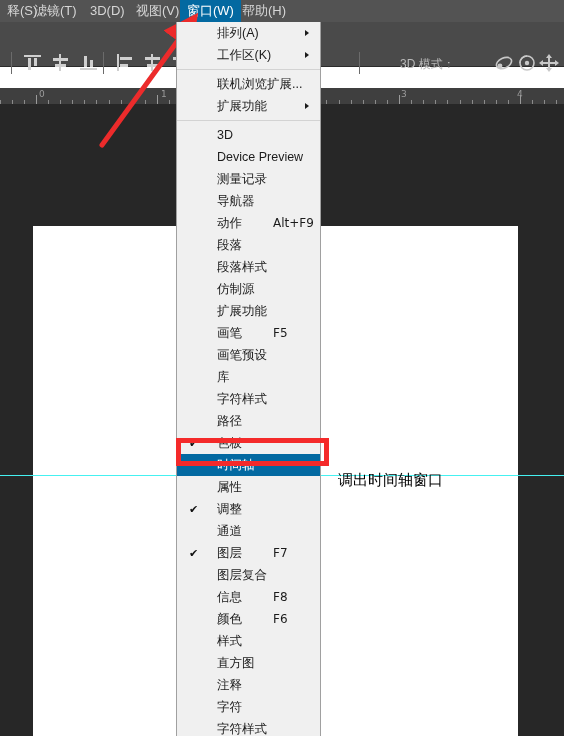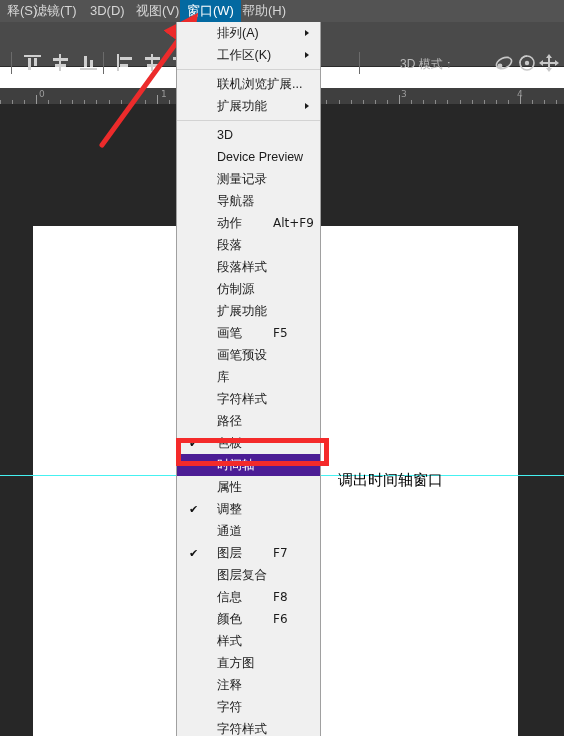--- a/index.html
+++ b/index.html
@@ -75,21 +75,21 @@
   }
   .mi .lbl{position:absolute;left:40px;top:0;}
   .mi .sc{position:absolute;left:96px;top:0;font-size:12px;color:#1b1b1b;
           font-family:"DejaVu Sans",sans-serif;}
   .mi .chk{position:absolute;left:12px;top:0;font-size:11px;color:#101010;}
   .mi .sub{
     position:absolute;right:11px;top:8px;width:0;height:0;
     border-left:4px solid #1b1b1b;border-top:3.5px solid transparent;
     border-bottom:3.5px solid transparent;
   }
-  .mi.sel{background:#4c1d95;}
+  .mi.sel{background:#0369a1;}
   .mi.sel .lbl{color:#ffffff;}
   .msep{height:1px;margin:3px 0 3px 0;background:#d3d3d3;}
 
   
   #hl-box{
     position:absolute;left:176px;top:438px;width:153px;height:28px;
     border:5px solid #f42a2a;box-sizing:border-box;
     background:transparent;
   }
 

